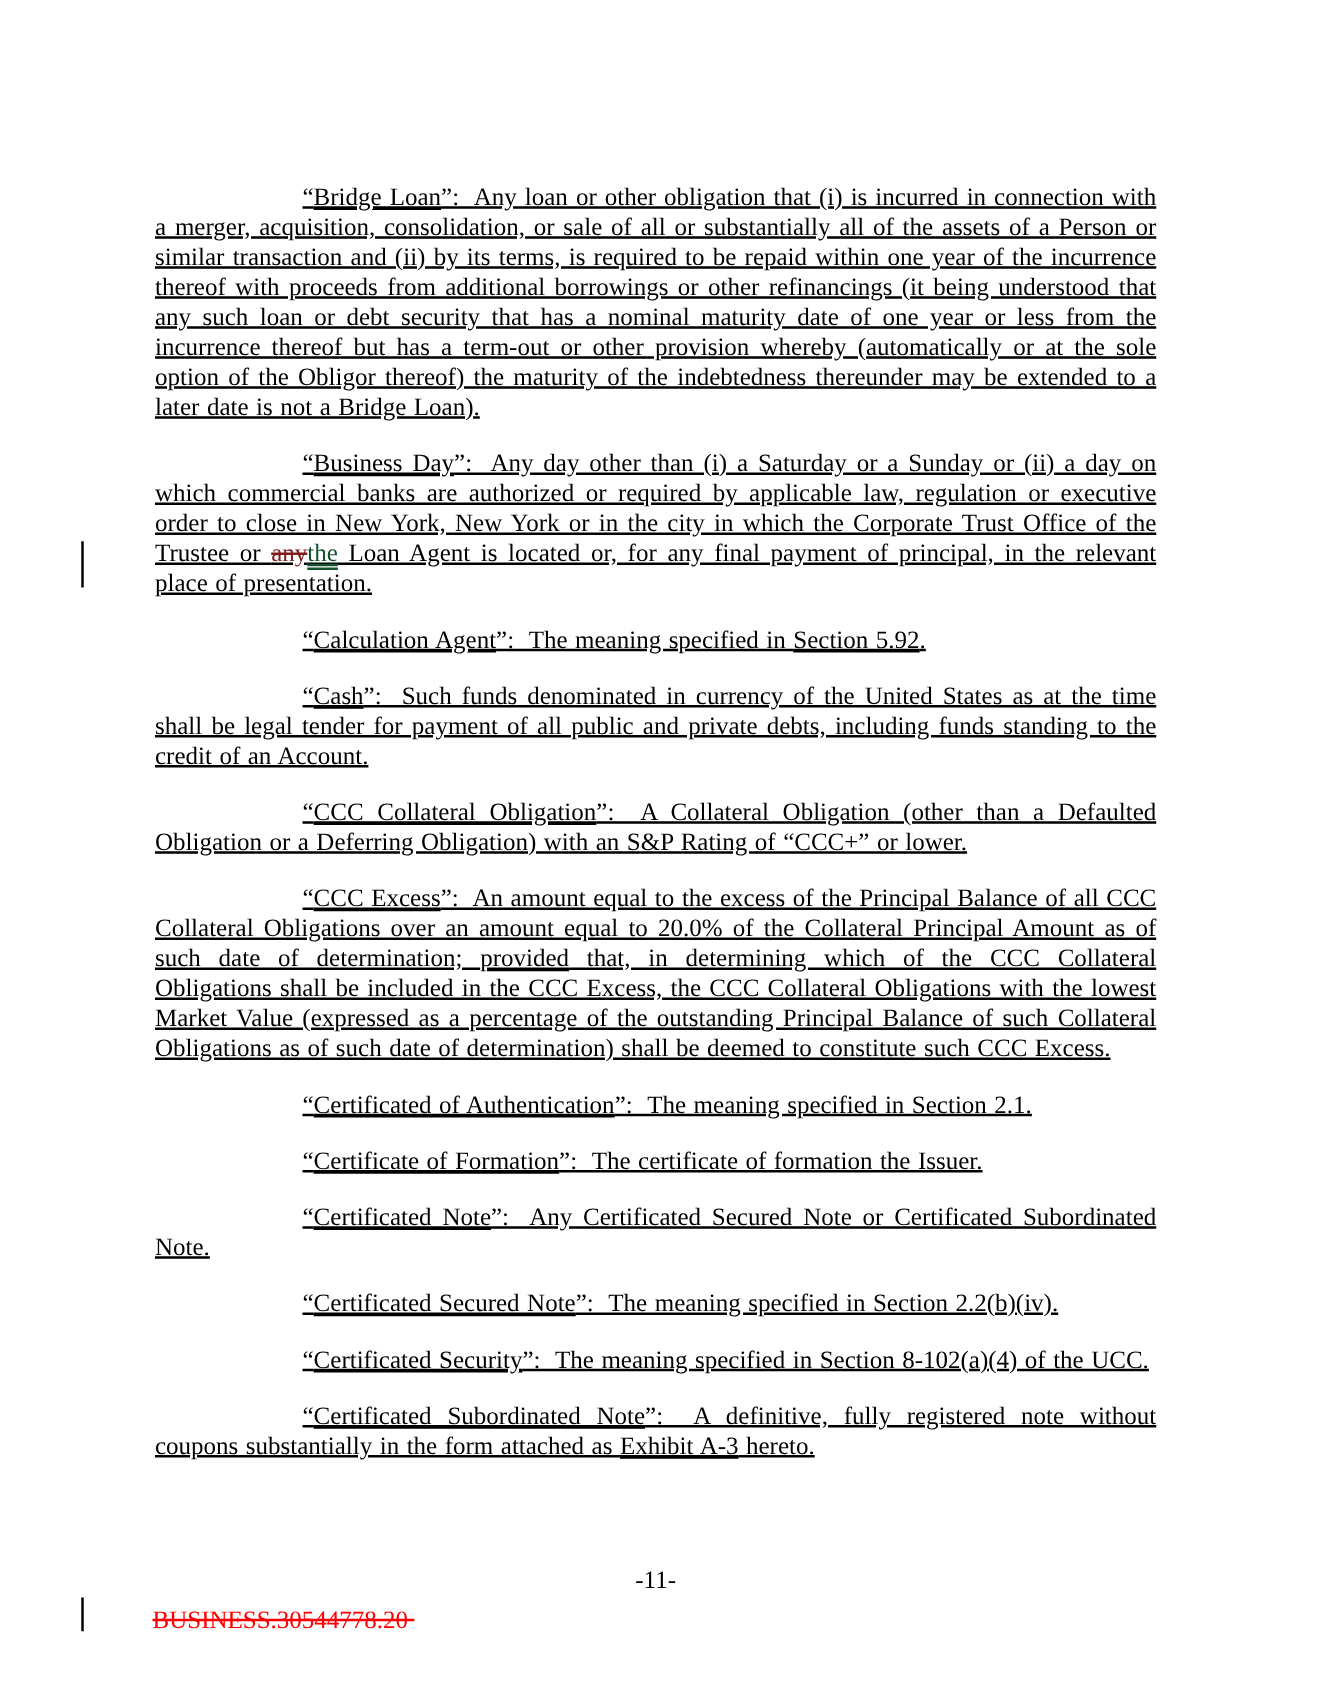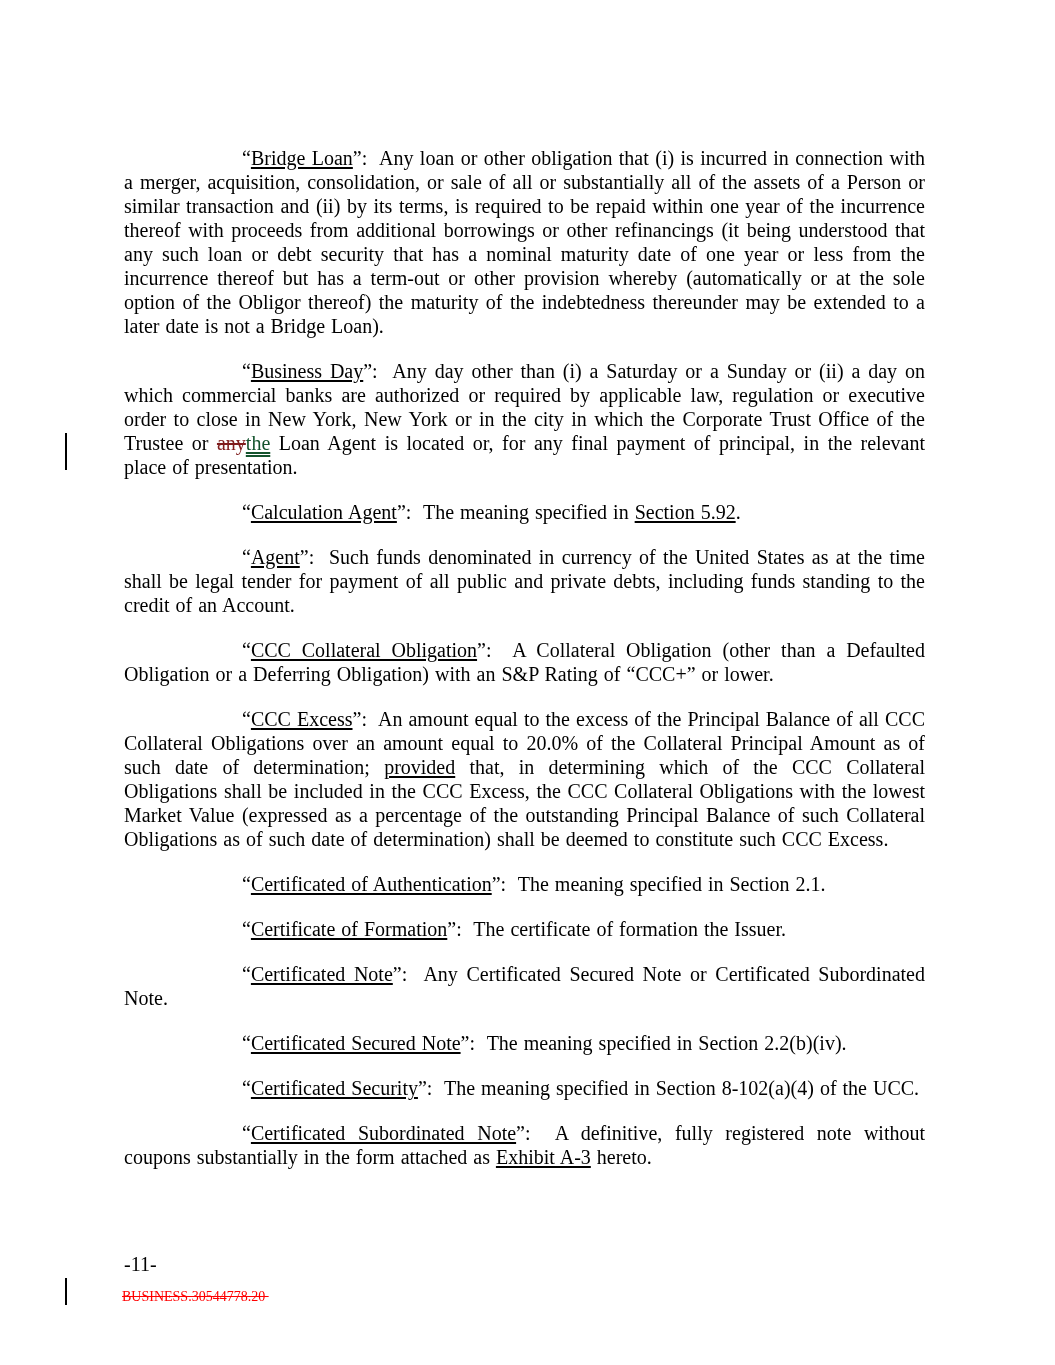--- a/index.html
+++ b/index.html
@@ -18,20 +18,21 @@
     top: 146px;
     width: 801px;
   }
   .para {
     margin: 0 0 21px 0;
     font-size: 20px;
     line-height: 24px;
     text-align: justify;
     text-indent: 118px;
     word-spacing: 1px;
+    text-decoration: underline;
   }
   .run-n { }
   .run-u { text-decoration: underline; text-underline-offset: 2px; }
   .run-del { color: #7f1d1d; text-decoration: line-through; }
   .run-ins {
     color: #14532d;
     text-decoration-line: underline;
     text-decoration-style: double;
     text-underline-offset: 2px;
   }
@@ -41,45 +42,45 @@
     width: 2px;
     background: #000000;
   }
   .change-bar.bar-business-day { top: 433px; height: 37px; }
   .change-bar.bar-footer { top: 1278px; height: 27px; }
   .page-number {
     position: absolute;
     left: 124px;
     top: 1252px;
     width: 801px;
-    text-align: left;
+    text-align: center;
     font-size: 20px;
     line-height: 24px;
   }
   .doc-id {
     position: absolute;
     left: 122px;
     top: 1287px;
-    font-size: 14px;
+    font-size: 20px;
     line-height: 19px;
     color: #ff0000;
     text-decoration: line-through;
     white-space: pre;
   }
 </style>
 </head>
 <body>
 
 <div class="page">
 
   <div class="doc-body">
       <p class="para"><span class="run-n">“</span><span class="run-u">Bridge Loan</span><span class="run-n">”:&nbsp; Any loan or other obligation that (i)&nbsp;is incurred in connection with a merger, acquisition, consolidation, or sale of all or substantially all of the assets of a Person or similar transaction and (ii)&nbsp;by its terms, is required to be repaid within one year of the incurrence thereof with proceeds from additional borrowings or other refinancings (it being understood that any such loan or debt security that has a nominal maturity date of one year or less from the incurrence thereof but has a term-out or other provision whereby (automatically or at the sole option of the Obligor thereof) the maturity of the indebtedness thereunder may be extended to a later date is not a Bridge Loan).</span></p>
       <p class="para"><span class="run-n">“</span><span class="run-u">Business Day</span><span class="run-n">”:&nbsp; Any day other than (i)&nbsp;a Saturday or a Sunday or (ii)&nbsp;a day on which commercial banks are authorized or required by applicable law, regulation or executive order to close in New York, New York or in the city in which the Corporate Trust Office of the Trustee or </span><span class="run-del">any</span><span class="run-ins">the</span><span class="run-n"> Loan Agent is located or, for any final payment of principal, in the relevant place of presentation.</span></p>
       <p class="para"><span class="run-n">“</span><span class="run-u">Calculation Agent</span><span class="run-n">”:&nbsp; The meaning specified in </span><span class="run-u">Section 5.92</span><span class="run-n">.</span></p>
-      <p class="para"><span class="run-n">“</span><span class="run-u">Agent</span><span class="run-n">”:&nbsp; Such funds denominated in currency of the United States as at the time shall be legal tender for payment of all public and private debts, including funds standing to the credit of an Account.</span></p>
+      <p class="para"><span class="run-n">“</span><span class="run-u">Cash</span><span class="run-n">”:&nbsp; Such funds denominated in currency of the United States as at the time shall be legal tender for payment of all public and private debts, including funds standing to the credit of an Account.</span></p>
       <p class="para"><span class="run-n">“</span><span class="run-u">CCC Collateral Obligation</span><span class="run-n">”:&nbsp; A Collateral Obligation (other than a Defaulted Obligation or a Deferring Obligation) with an S&amp;P Rating of “CCC+” or lower.</span></p>
       <p class="para"><span class="run-n">“</span><span class="run-u">CCC Excess</span><span class="run-n">”:&nbsp; An amount equal to the excess of the Principal Balance of all CCC Collateral Obligations over an amount equal to 20.0% of the Collateral Principal Amount as of such date of determination; </span><span class="run-u">provided</span><span class="run-n"> that, in determining which of the CCC Collateral Obligations shall be included in the CCC Excess, the CCC Collateral Obligations with the lowest Market Value (expressed as a percentage of the outstanding Principal Balance of such Collateral Obligations as of such date of determination) shall be deemed to constitute such CCC Excess.</span></p>
       <p class="para"><span class="run-n">“</span><span class="run-u">Certificated of Authentication</span><span class="run-n">”:&nbsp; The meaning specified in Section 2.1.</span></p>
       <p class="para"><span class="run-n">“</span><span class="run-u">Certificate of Formation</span><span class="run-n">”:&nbsp; The certificate of formation the Issuer.</span></p>
       <p class="para"><span class="run-n">“</span><span class="run-u">Certificated Note</span><span class="run-n">”:&nbsp; Any Certificated Secured Note or Certificated Subordinated Note.</span></p>
       <p class="para"><span class="run-n">“</span><span class="run-u">Certificated Secured Note</span><span class="run-n">”:&nbsp; The meaning specified in Section 2.2(b)(iv).</span></p>
       <p class="para"><span class="run-n">“</span><span class="run-u">Certificated Security</span><span class="run-n">”:&nbsp; The meaning specified in Section&nbsp;8-102(a)(4) of the UCC.</span></p>
       <p class="para"><span class="run-n">“</span><span class="run-u">Certificated Subordinated Note</span><span class="run-n">”:&nbsp; A definitive, fully registered note without coupons substantially in the form attached as </span><span class="run-u">Exhibit A-3</span><span class="run-n"> hereto.</span></p>
     </div>
 

